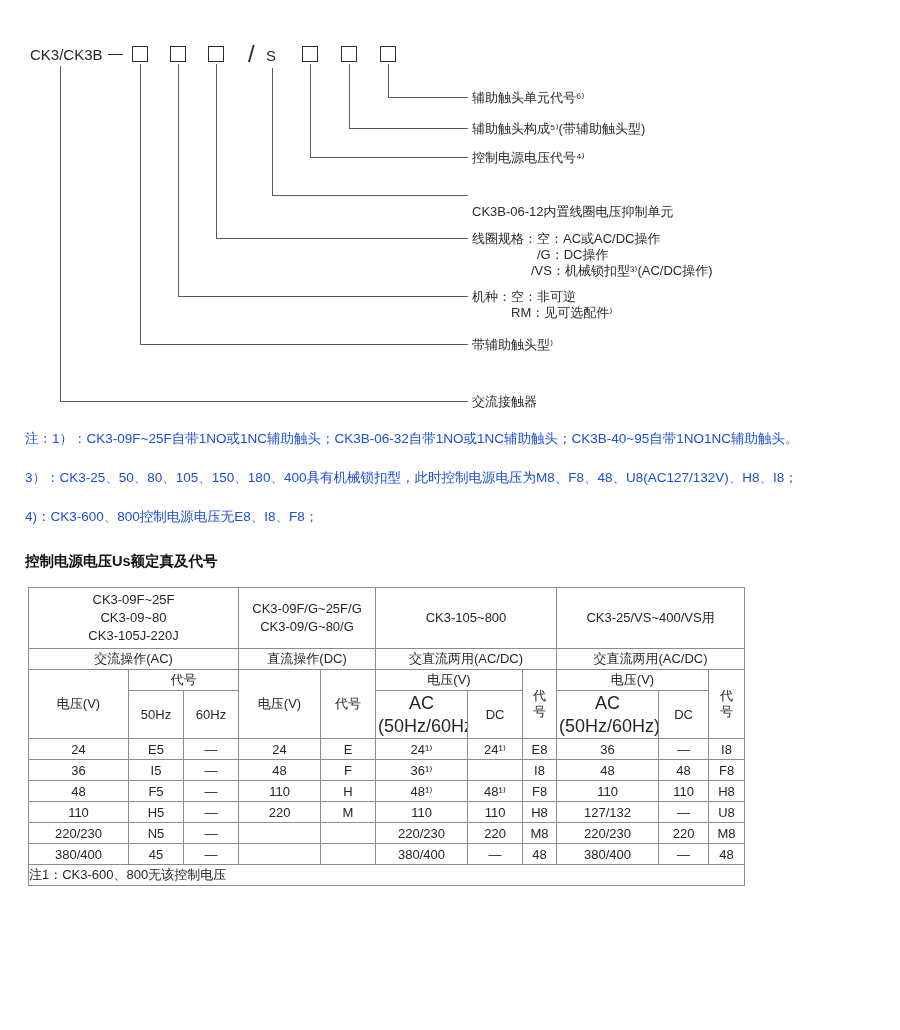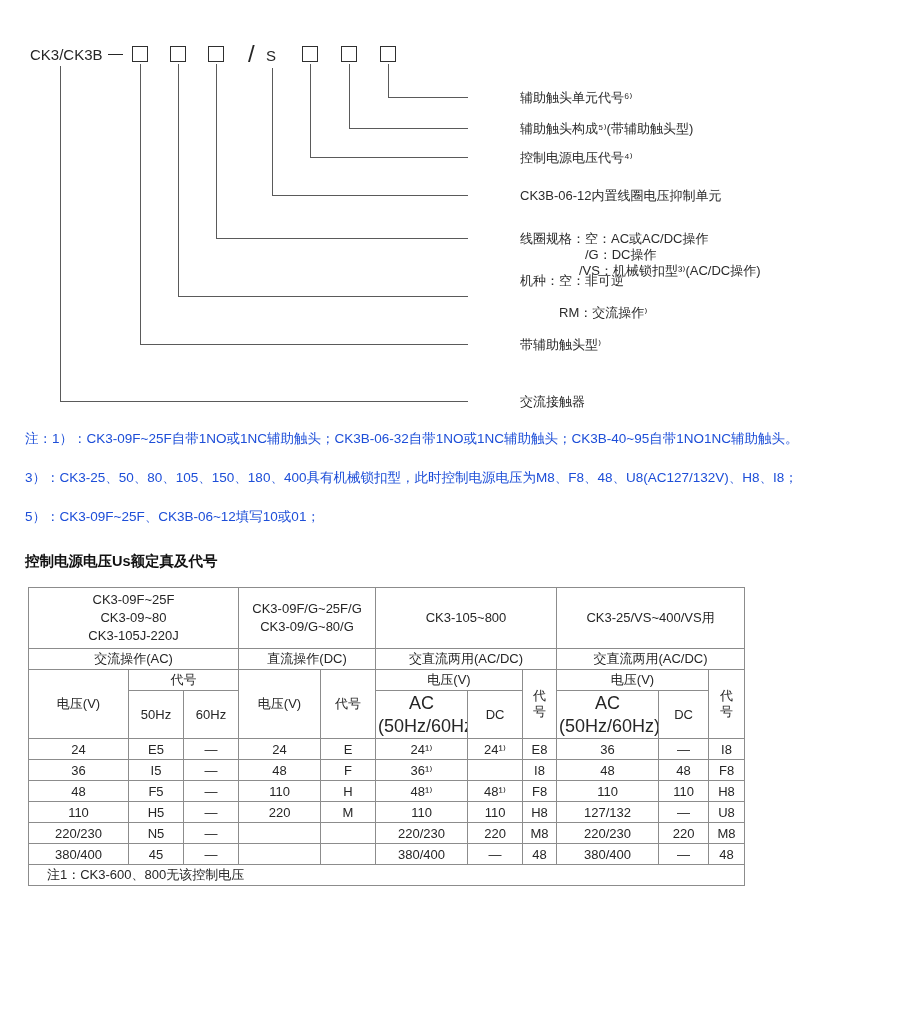--- a/index.html
+++ b/index.html
@@ -9,37 +9,37 @@
     color:#262626;-webkit-font-smoothing:antialiased;
   }
   .page{position:relative;width:900px;height:1030px;overflow:hidden;}
 
   
   .diagram{position:relative;height:420px;}
   .dtext{position:absolute;font-size:15px;white-space:nowrap;}
   .slash{position:absolute;font-size:24px;font-weight:300;white-space:nowrap;}
   .box{position:absolute;width:14px;height:14px;border:1.5px solid #2f2f2f;background:#fff;}
   .line{position:absolute;background:#5a5a5a;}
-  .dlabel{position:absolute;font-size:13px;white-space:nowrap;color:#2b2b2b;margin-left:48px;}
+  .dlabel{position:absolute;font-size:13px;white-space:nowrap;color:#2b2b2b;}
 
   
   .notes{margin:10px 0 0 25px;}
   .note{font-size:13.5px;margin:0 0 21px 0;white-space:nowrap;color:#1d4ed8;}
 
   
   .sec-title{margin:26px 12px 16px 25px;font-size:14.5px;font-weight:bold;color:#111;}
 
   
   table.vtable{border-collapse:collapse;table-layout:fixed;margin-left:28px;width:716px;font-size:13px;color:#262626;}
   table.vtable td{border:1px solid #8c8c8c;text-align:center;padding:1px 2px;height:18px;overflow:hidden;}
   tr.grp td{height:58px;white-space:pre-line;line-height:1.4;font-size:13px;}
   tr.op td{height:16px;}
   td.pre{white-space:pre-line;line-height:1.25;font-size:18px;}
   .vtext{display:inline-block;width:14px;word-break:break-all;line-height:1.25;}
-  tr.foot td{text-align:left;padding-left:18px;font-size:13px;}
+  tr.foot td{text-align:left;padding-left:0;font-size:13px;}
 </style>
 </head>
 <body>
 
 <div class="page">
 
   <div class="diagram">
 
     <span class="dtext" style="left:30px;top:46px;">CK3/CK3B</span>
     <span class="dtext" style="left:108px;top:44px;">—</span>
@@ -67,34 +67,34 @@
     <span class="line" style="left:310px;top:157px;width:158px;height:1px;"></span>
     <span class="line" style="left:272px;top:195px;width:196px;height:1px;"></span>
     <span class="line" style="left:216px;top:238px;width:252px;height:1px;"></span>
     <span class="line" style="left:178px;top:296px;width:290px;height:1px;"></span>
     <span class="line" style="left:140px;top:344px;width:328px;height:1px;"></span>
     <span class="line" style="left:60px;top:401px;width:408px;height:1px;"></span>
 
     <span class="dlabel" style="left:472px;top:89px;">辅助触头单元代号⁶⁾</span>
     <span class="dlabel" style="left:472px;top:120px;">辅助触头构成⁵⁾(带辅助触头型)</span>
     <span class="dlabel" style="left:472px;top:149px;">控制电源电压代号⁴⁾</span>
-    <span class="dlabel" style="left:472px;top:187px;">CK3B-06-12内置线圈电压抑制单元</span>
+    <span class="dlabel" style="left:472px;top:203px;">CK3B-06-12内置线圈电压抑制单元</span>
     <span class="dlabel" style="left:472px;top:230px;">线圈规格：空：AC或AC/DC操作</span>
     <span class="dlabel" style="left:537px;top:246px;">/G：DC操作</span>
     <span class="dlabel" style="left:531px;top:262px;">/VS：机械锁扣型³⁾(AC/DC操作)</span>
-    <span class="dlabel" style="left:472px;top:272px;">机种：空：非可逆</span>
-    <span class="dlabel" style="left:511px;top:304px;">RM：交流操作⁾</span>
+    <span class="dlabel" style="left:472px;top:288px;">机种：空：非可逆</span>
+    <span class="dlabel" style="left:511px;top:304px;">RM：见可选配件⁾</span>
     <span class="dlabel" style="left:472px;top:336px;">带辅助触头型⁾</span>
     <span class="dlabel" style="left:472px;top:393px;">交流接触器</span>
   </div>
 
   <div class="notes">
     <p class="note">注：1）：CK3-09F~25F自带1NO或1NC辅助触头；CK3B-06-32自带1NO或1NC辅助触头；CK3B-40~95自带1NO1NC辅助触头。</p>
     <p class="note">3）：CK3-25、50、80、105、150、180、400具有机械锁扣型，此时控制电源电压为M8、F8、48、U8(AC127/132V)、H8、I8；</p>
-    <p class="note">5）：CK3-09F~25F、CK3B-06~12填写10或01；</p>
+    <p class="note">4)：CK3-600、800控制电源电压无E8、I8、F8；</p>
   </div>
 
   <h3 class="sec-title">控制电源电压Us额定真及代号</h3>
 
   <table class="vtable">
     <colgroup>
       <col style="width:100px">
         <col style="width:55px">
         <col style="width:55px">
       <col style="width:82px">

